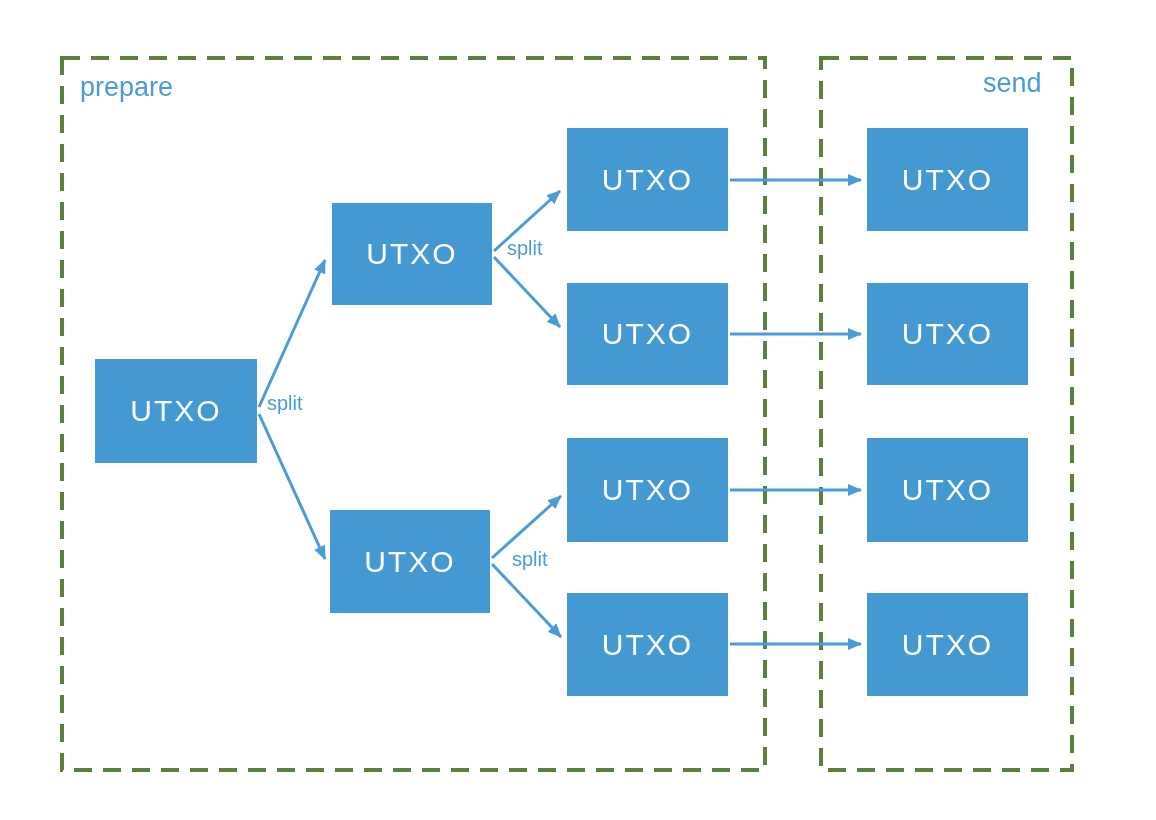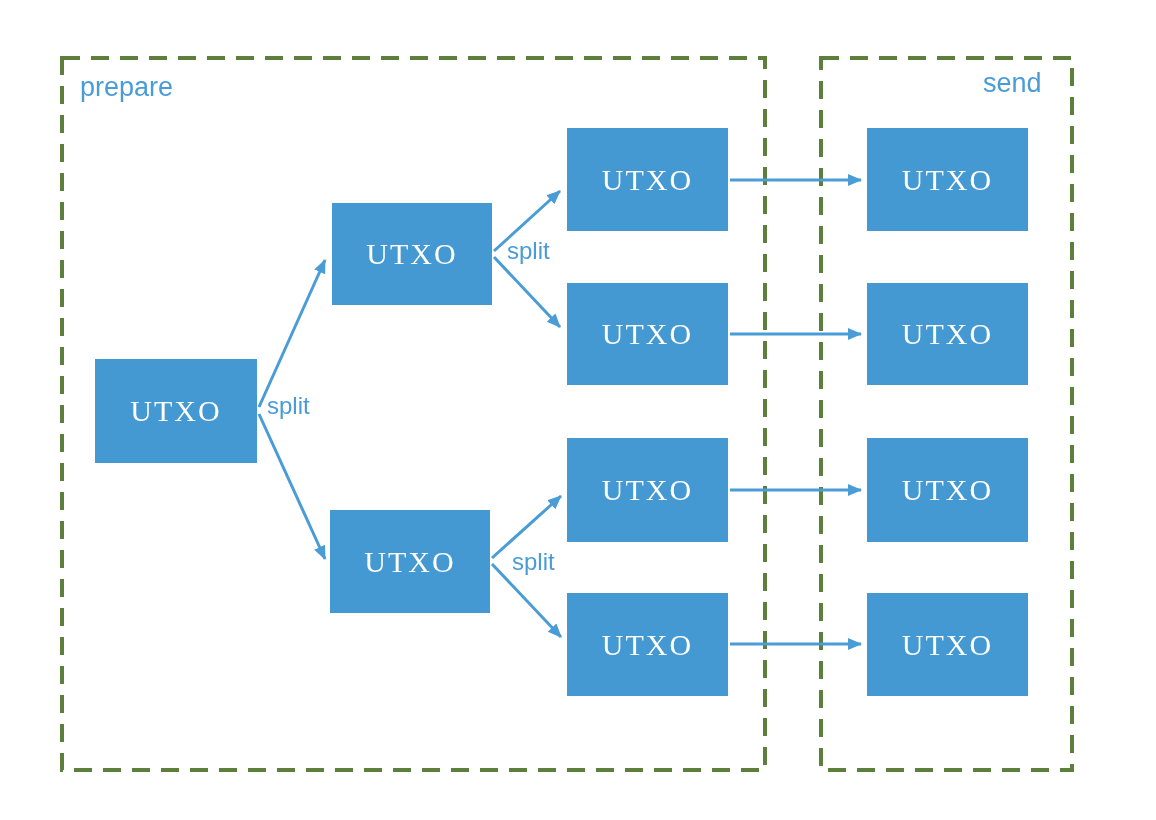--- a/index.html
+++ b/index.html
@@ -40,32 +40,31 @@
   }
   .node {
     position: absolute;
     background: var(--box-fill, #4499D3);
     color: var(--node-text, #ffffff);
     display: flex;
     align-items: center;
     justify-content: center;
     font-size: 30px;
     letter-spacing: 2px;
-    font-family: Liberation Serif, serif;
   }
   .region-label {
     position: absolute;
     color: var(--accent, #4A9CD6);
     font-size: 27px;
     white-space: nowrap;
   }
   .split-label {
     position: absolute;
     color: var(--accent, #4A9CD6);
-    font-size: 24px;
+    font-size: 20px;
     white-space: nowrap;
   }
   
   .n-root { left: 95px;  top: 359px; width: 162px; height: 104px; }
   .n-l2t  { left: 332px; top: 203px; width: 160px; height: 102px; }
   .n-l2b  { left: 330px; top: 510px; width: 160px; height: 103px; }
   .n-p1   { left: 567px; top: 128px; width: 161px; height: 103px; }
   .n-p2   { left: 567px; top: 283px; width: 161px; height: 102px; }
   .n-p3   { left: 567px; top: 438px; width: 161px; height: 104px; }
   .n-p4   { left: 567px; top: 593px; width: 161px; height: 103px; }

